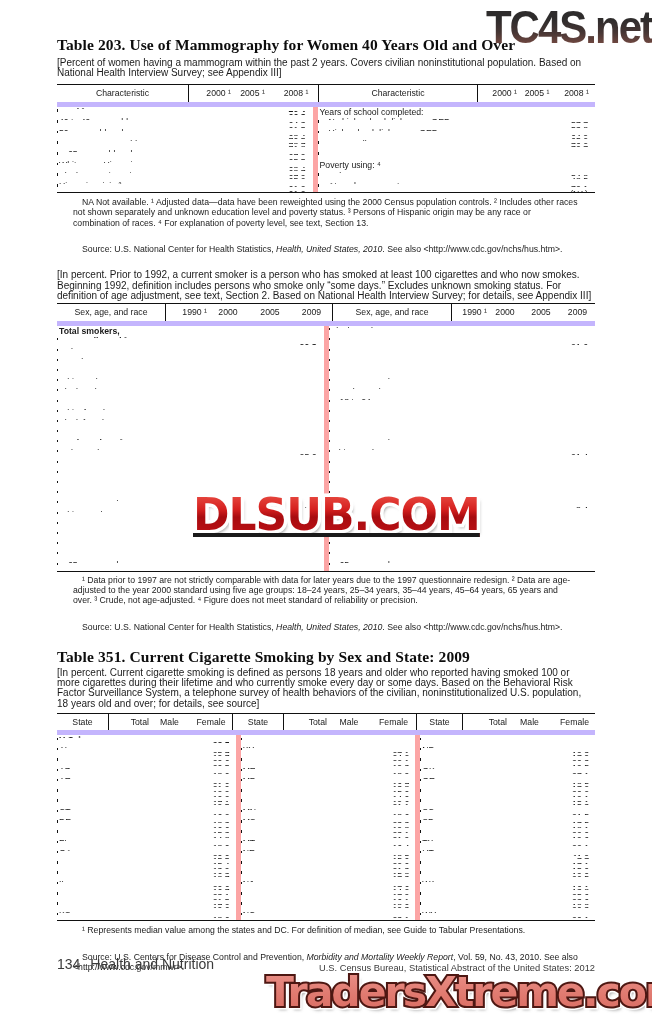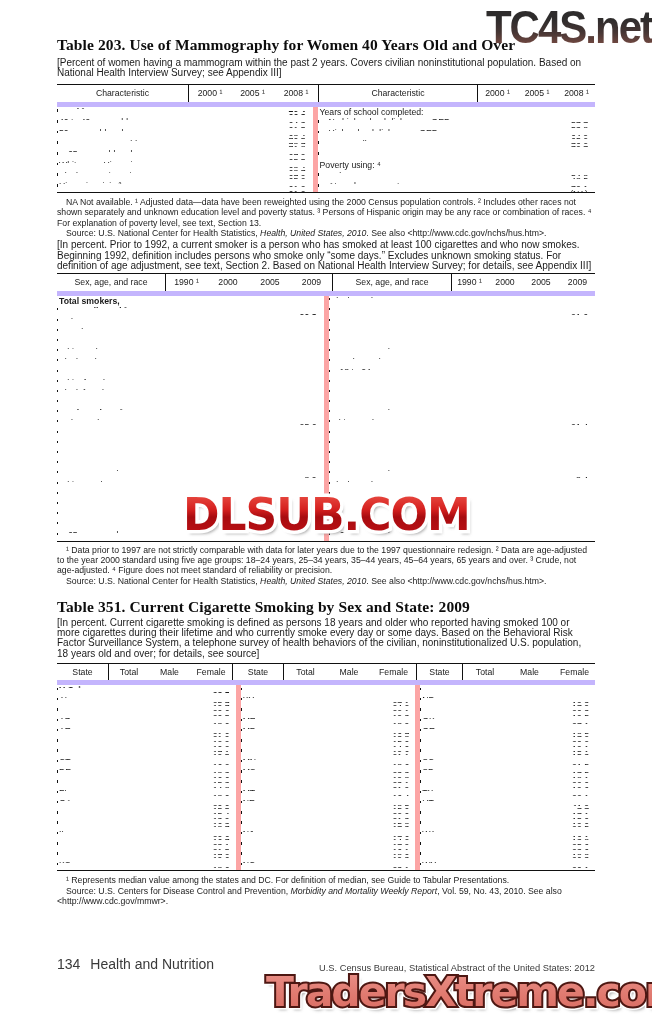--- a/index.html
+++ b/index.html
@@ -3,30 +3,30 @@
 <meta charset="utf-8">
 <style>
   html,body{margin:0;padding:0;}
   .page{position:relative;width:652px;height:1024px;background:#ffffff;overflow:hidden;
         font-family:"Liberation Sans","DejaVu Sans",sans-serif;color:#1a1a1a;}
   .content{position:absolute;left:57px;top:0;width:538px;}
 
   .ttl{font-family:"Liberation Serif","DejaVu Serif",serif;font-weight:700;
        font-size:15.5px;line-height:18px;color:#0d0d0d;letter-spacing:.1px;margin:0;}
   .hn{font-size:10px;line-height:10.3px;margin:0;color:#1b1b1b;}
-  .fn{font-size:8.7px;line-height:10.3px;margin:0;color:#1b1b1b;text-indent:9px;}
+  .fn{font-size:8.7px;line-height:10.3px;margin:16px;color:#1b1b1b;text-indent:9px;}
   .fn .it{font-style:italic;}
   .mt36{margin-top:36px;}.mt12{margin-top:12px;}.mt5{margin-top:5px;}
   .mt4{margin-top:4px;}.mt3{margin-top:3px;}.mt2{margin-top:2px;}
 
   .dtable{border-top:1.5px solid #111;border-bottom:1.5px solid #111;font-size:8.7px;}
   .thead{display:flex;border-bottom:5px solid #c4b5fd;}
   .hrow{display:grid;}
   .hc{text-align:center;height:17px;line-height:17px;overflow:hidden;white-space:nowrap;}
-  .hrow > .hc:nth-child(2){border-left:1px solid #111;}
+  .hrow > .hc:nth-child(2){border-left:1px solid #111;text-align:right;}
   .hl{border-right:1px solid #111;}
   .tbody{display:flex;justify-content:center;}
   .half-l{border-right:5px solid #fca5a5;}
   .trow{display:grid;overflow:hidden;}
   .trow > div:nth-child(2){border-left:1px solid #111;}
   .t203 .trow{height:10.7px;line-height:10.7px;}
   .t204 .trow{height:10.2px;line-height:10.2px;}
   .t205 .trow{height:10.3px;line-height:10.3px;}
   .t205 .hc{height:16px;line-height:16px;}
   .vc{text-align:right;padding-right:7px;overflow:hidden;white-space:nowrap;}
@@ -49,21 +49,21 @@
   .footer-left{position:absolute;left:57px;top:956px;font-size:14px;color:#3a3a3a;}
   .footer-left .num{margin-right:10px;}
   .footer-right{position:absolute;right:57px;top:963px;font-size:9.3px;color:#3a3a3a;}
 
   
   .wm{position:absolute;white-space:nowrap;z-index:6;}
   .wm-top{top:0px;right:0px;font:800 42px "Liberation Sans","DejaVu Sans",sans-serif;
           letter-spacing:-2px;transform:scaleY(1.12);transform-origin:top right;
           background:linear-gradient(180deg,#2e2c2c 35%,#463634 60%,#94584c 100%);
           -webkit-background-clip:text;background-clip:text;color:transparent;}
-  .wm-mid{left:183px;top:489px;font:800 44px "DejaVu Sans",sans-serif;letter-spacing:-1px;}
+  .wm-mid{left:193px;top:489px;font:800 44px "DejaVu Sans",sans-serif;letter-spacing:-1px;text-decoration:underline;}
   .wm-bot{left:266px;top:968px;font:800 41px "DejaVu Sans",sans-serif;letter-spacing:-2px;}
   .wm .lay{position:absolute;left:0;top:0;}
   .wm .stroke-w{-webkit-text-stroke:7px #ffffff;color:#fff;
         text-shadow:3px 4px 3px rgba(110,110,110,.55),-1px -1px 1px rgba(160,160,160,.45);}
   .wm .stroke-d{-webkit-text-stroke:4px #4d1712;color:#4d1712;}
   .wm .fill{position:relative;}
   .wm-mid .fill{background:linear-gradient(180deg,#ef5a4e 0%,#d5201f 40%,#a80c10 55%,#c11116 100%);
         -webkit-background-clip:text;background-clip:text;color:transparent;}
   .wm-bot .fill{background:linear-gradient(180deg,#eb938b 0%,#e07a70 55%,#d96a60 100%);
         -webkit-background-clip:text;background-clip:text;color:transparent;}

